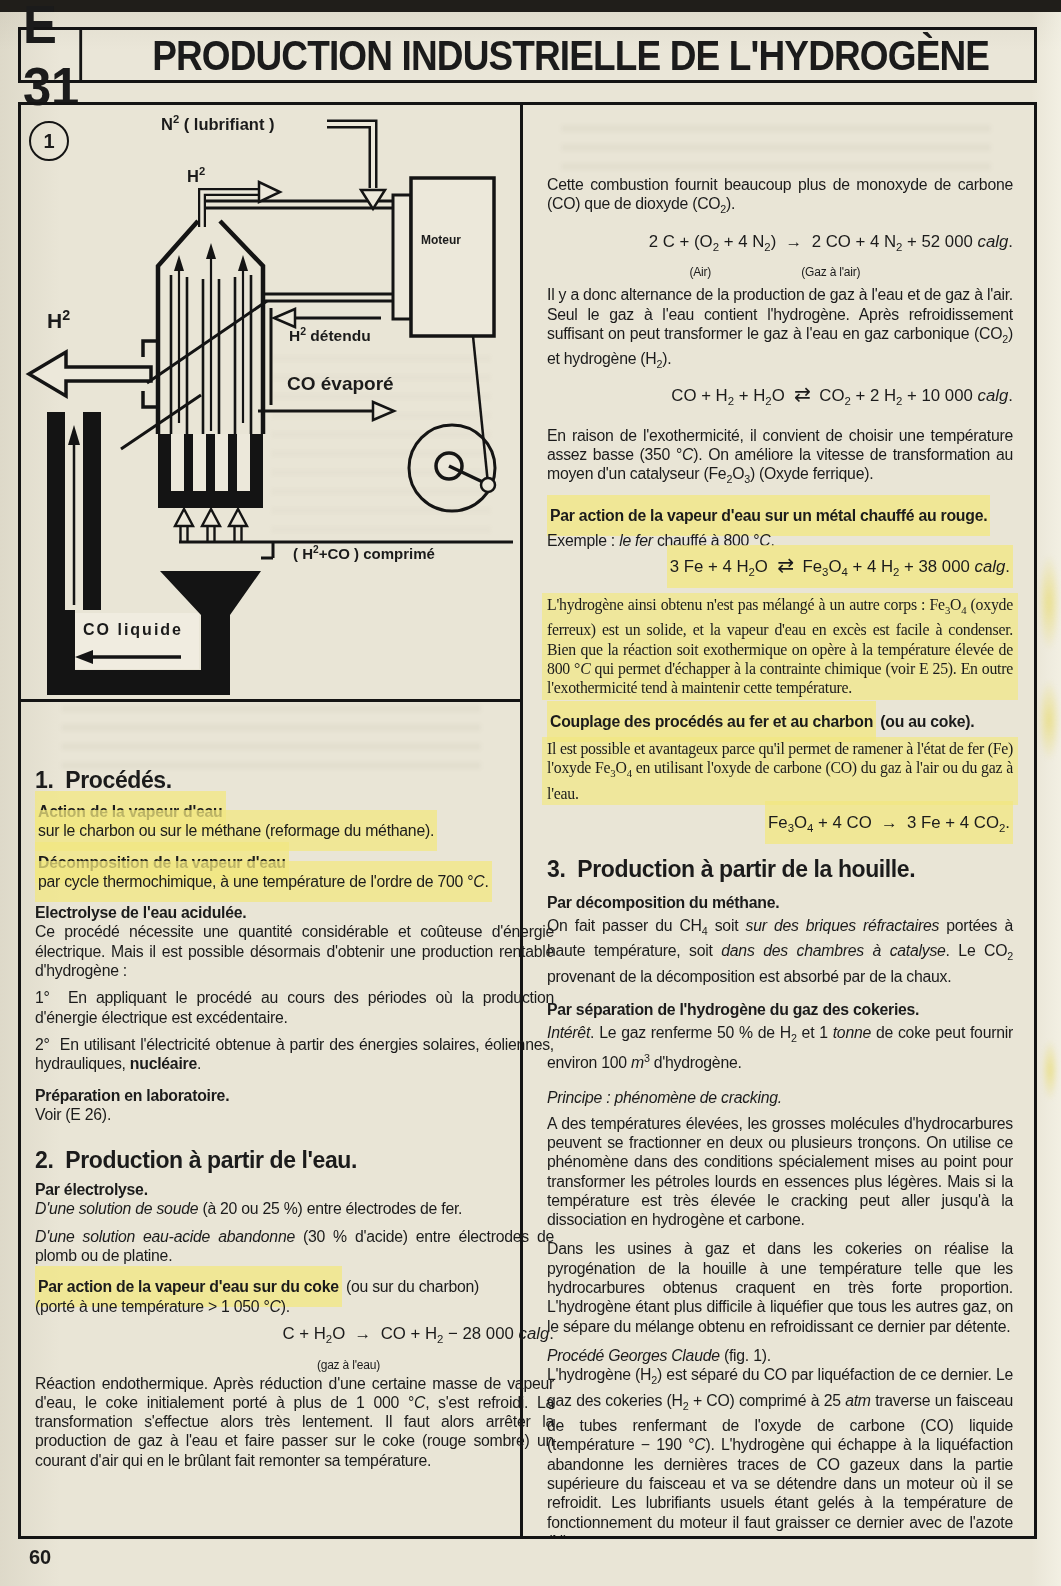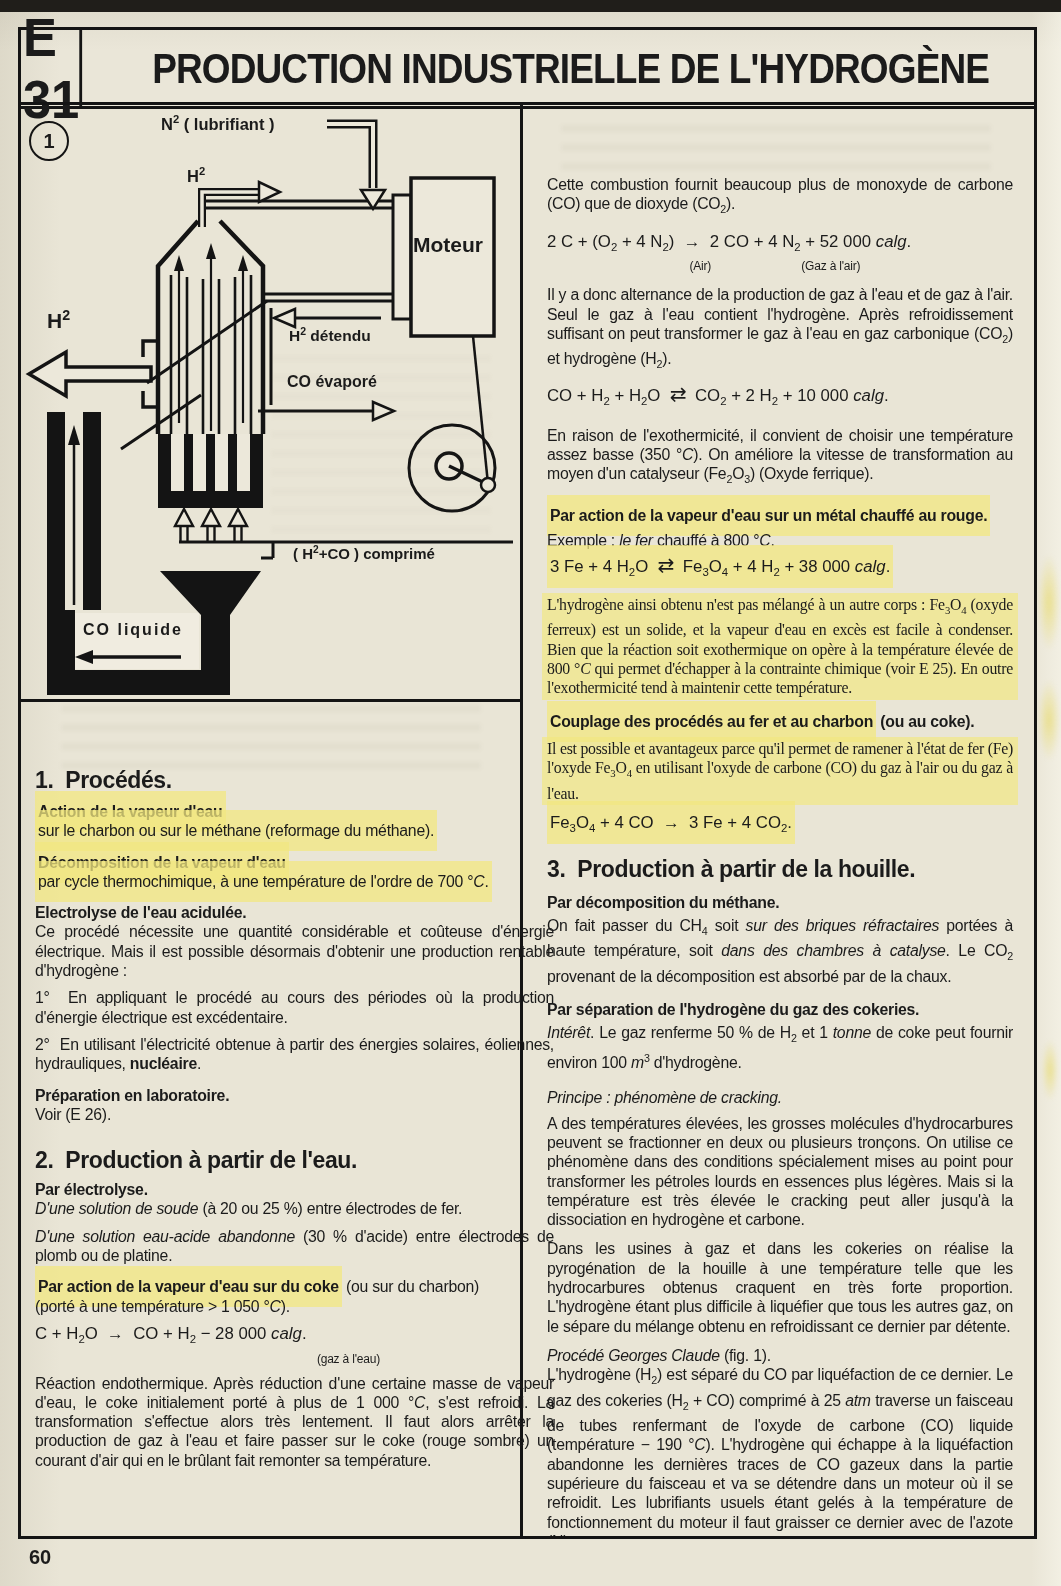--- a/index.html
+++ b/index.html
@@ -15,21 +15,21 @@
     background:
       linear-gradient(90deg, rgba(120,110,85,.10), rgba(0,0,0,0) 60px),
       linear-gradient(270deg, rgba(250,248,238,.55), rgba(0,0,0,0) 30px),
       linear-gradient(180deg, rgba(90,85,65,.08), rgba(0,0,0,0) 50px);}
   .top-strip{position:absolute;left:0;top:0;width:1061px;height:12px;background:#201e1a;}
   .b{font-weight:bold;}
   sub{font-size:68%;}
   sup{font-size:68%;}
 
   
-  .header-box{position:absolute;left:18px;top:27px;width:1019px;height:82px;
+  .header-box{position:absolute;left:18px;top:27px;width:1019px;height:56px;
     border:3px solid #141414;display:flex;background:rgba(255,255,255,.05);box-sizing:border-box;}
   .header-code{width:152px;border-right:3px solid #141414;display:flex;align-items:center;justify-content:center;
     font-size:54px;font-weight:bold;letter-spacing:0px;transform:scaleX(.94);}
   .header-title{flex:1;display:flex;align-items:center;justify-content:center;
     font-size:43px;font-weight:bold;white-space:nowrap;transform:scaleX(.86);letter-spacing:-1px;}
 
   
   .main-box{position:absolute;left:18px;top:102px;width:1019px;height:1437px;
     border:3px solid #141414;box-sizing:border-box;overflow:hidden;}
   .col-divider{position:absolute;left:499px;top:0;bottom:0;width:3px;background:#141414;}
@@ -42,24 +42,24 @@
 
   
   .left-col{position:absolute;left:0;top:597px;width:548px;box-sizing:border-box;
     padding:64px 15px 0 14px;font-size:15.8px;line-height:19.3px;letter-spacing:-.25px;text-align:justify;}
   .right-col{position:absolute;left:502px;top:0;width:517px;box-sizing:border-box;
     padding:70px 27px 0 24px;font-size:15.8px;line-height:19.3px;letter-spacing:-.25px;text-align:justify;}
   p{margin:0;}
   .sec-head{font-size:23px;font-weight:bold;line-height:28px;letter-spacing:-.4px;text-align:left;}
   .hl{background:rgba(242,231,128,.75);box-decoration-break:clone;-webkit-box-decoration-break:clone;padding:12px 3px;}
   .hl-block{background:rgba(242,231,128,.68);padding:2px 5px;margin-left:-5px;margin-right:-5px;font-family:Liberation Serif, serif;}
-  .eq{text-align:left;font-size:16.8px;letter-spacing:0;}
+  .eq{text-align:right;font-size:16.8px;letter-spacing:0;}
   .eq .dbl{font-family:"DejaVu Sans",sans-serif;font-size:120%;letter-spacing:-1px;}
   .eq-notes{position:relative;height:16px;font-size:12px;letter-spacing:-.2px;}
-  .eq-note{position:absolute;top:0;padding-left:12px;}
+  .eq-note{position:absolute;top:6px;padding-left:12px;}
   .mt4{margin-top:4px;}.mt6{margin-top:6px;}.mt8{margin-top:8px;}.mt10{margin-top:10px;}
   .mt12{margin-top:12px;}.mt14{margin-top:14px;}.mt16{margin-top:16px;}
   .mt22{margin-top:22px;}.mt26{margin-top:16px;}
 
   .page-number{position:absolute;left:29px;top:1546px;font-size:20px;font-weight:bold;}
 
   
   .bleed{position:absolute;pointer-events:none;opacity:.55;
     background:repeating-linear-gradient(180deg, rgba(115,108,82,.10) 0 7px, rgba(0,0,0,0) 7px 19px);
     filter:blur(2px);}
@@ -179,24 +179,24 @@
       </g>
 
       <g>
         <line x1="274" y1="213" x2="360" y2="213" stroke="#141414" stroke-width="3"></line>
         <polygon points="274,204 274,222 253,213" fill="#ece8da" stroke="#141414" stroke-width="2.5"></polygon>
       </g>
     </svg>
     <div class="fig-circle">1</div>
     <div class="fig-label" style="left:140px;top:8px;font-size:16.5px;">N<sup>2</sup> ( lubrifiant )</div>
     <div class="fig-label" style="left:166px;top:60px;font-size:16.5px;">H<sup>2</sup></div>
-    <div class="fig-label" style="left:392px;top:128px;width:56px;text-align:center;font-size:21px;">Moteur</div>
+    <div class="fig-label" style="left:392px;top:128px;width:56px;text-align:center;font-size:12px;">Moteur</div>
     <div class="fig-label" style="left:26px;top:202px;font-size:21px;">H<sup>2</sup></div>
     <div class="fig-label" style="left:268px;top:220px;font-size:15.5px;">H<sup>2</sup>  détendu</div>
-    <div class="fig-label" style="left:266px;top:268px;font-size:16px;">CO  évaporé</div>
+    <div class="fig-label" style="left:266px;top:268px;font-size:19px;">CO  évaporé</div>
     <div class="fig-label" style="left:272px;top:439px;font-size:15px;">( H<sup>2</sup>+CO ) comprimé</div>
     <div class="fig-label" style="left:62px;top:516px;font-size:16px;letter-spacing:2px;">CO  liquide</div>
   </div>
 
   <div class="left-col">
     <p class="sec-head">1.&nbsp;&nbsp;Procédés.</p>
 
     <p class="mt8"><span class="b hl">Action de la vapeur d'eau</span><br><span class="hl">sur le charbon ou sur le méthane (reformage du méthane).</span></p>
 
     <p class="mt12"><span class="b hl">Décomposition de la vapeur d'eau</span><br><span class="hl">par cycle thermochimique, à une température de l'ordre de 700 °<i>C</i>.</span></p>

